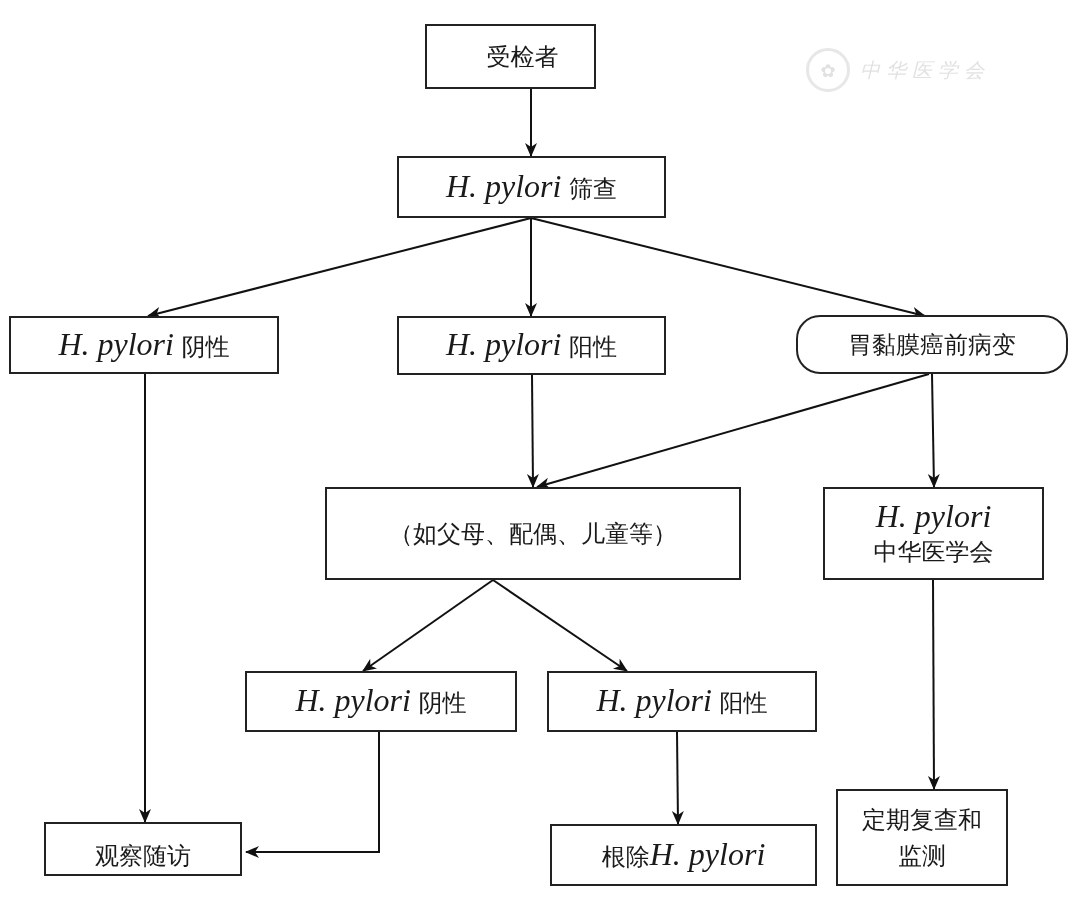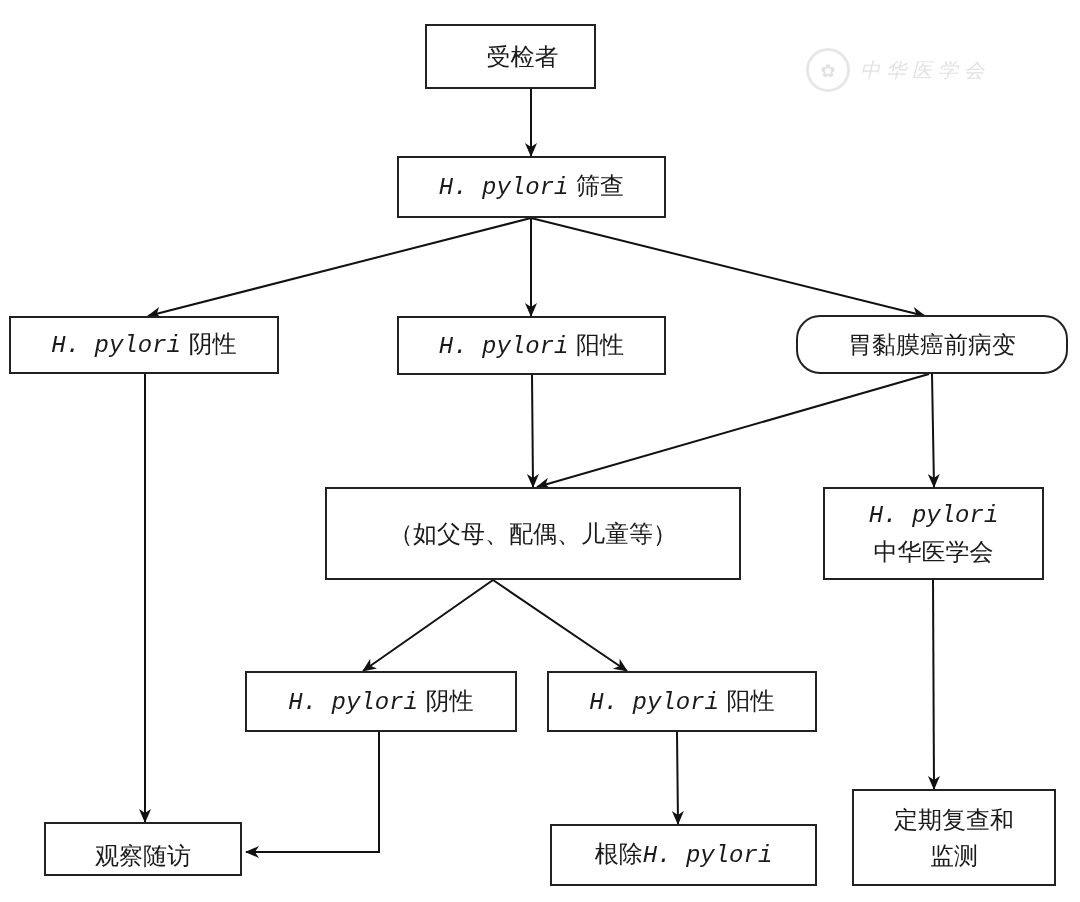--- a/index.html
+++ b/index.html
@@ -2,21 +2,21 @@
 <html><head>
 <meta charset="utf-8">
 <style>
   html, body { margin: 0; padding: 0; background: #ffffff; }
   body { width: 1080px; height: 902px; position: relative; overflow: hidden;
          font-family: "DejaVu Serif", "Liberation Serif", serif; color: #1a1a1a; }
   .box { position: absolute; box-sizing: border-box; border: 2px solid #222;
          background: #fff; display: flex; flex-direction: column;
          align-items: center; justify-content: center; text-align: center;
          font-size: 24px; line-height: 36px; }
-  .box .it { font-family: Liberation Mono, monospace; font-style: italic; font-size: 24px; }
+  .box .it { font-family: Liberation Serif, serif; font-style: italic; font-size: 32px; }
   .box .zh { font-family: "DejaVu Sans", "Liberation Sans", sans-serif; font-weight: 300; }
   svg.edges { position: absolute; left: 0; top: 0; }
   .watermark { position: absolute; left: 806px; top: 48px; display: flex; align-items: center; gap: 10px; opacity: 0.35; }
   .wm-logo { width: 44px; height: 44px; border-radius: 50%; border: 3px solid #bbb; box-sizing: border-box;
              display: flex; align-items: center; justify-content: center; color: #aaa; font-size: 18px; }
   .wm-text { font-family: "DejaVu Serif", serif; font-style: italic; font-size: 20px; color: #aaa; letter-spacing: 6px; }
 </style>
 </head>
 <body>
 
@@ -84,16 +84,16 @@
 </div>
 
 <div class="box" style="left:44px;top:822px;width:198px;height:54px;justify-content:flex-end;">
   <div><span class="zh">观察随访</span></div>
 </div>
 
 <div class="box" style="left:550px;top:824px;width:267px;height:62px;">
   <div><span class="zh">根除</span><span class="it">H. pylori</span></div>
 </div>
 
-<div class="box" style="left:836px;top:789px;width:204px;height:97px;margin-left:16px;">
+<div class="box" style="left:836px;top:789px;width:172px;height:97px;">
   <div class="zh">定期复查和</div>
   <div class="zh">监测</div>
 </div>
 
 </body></html>

